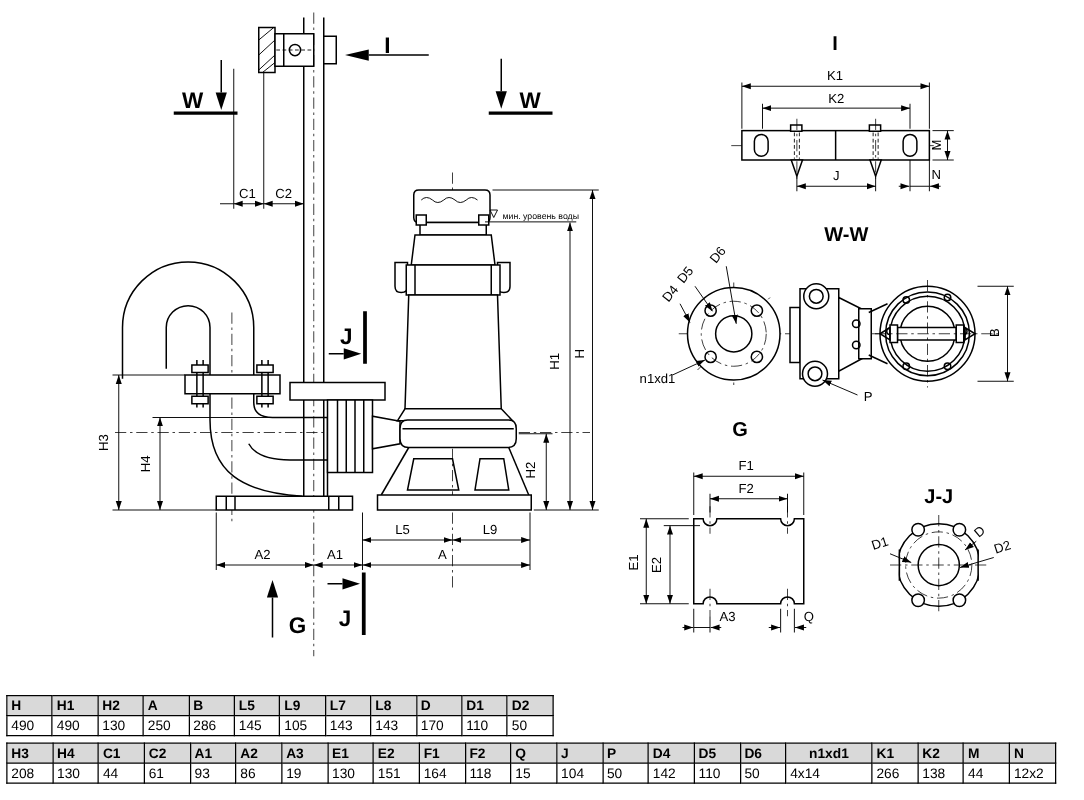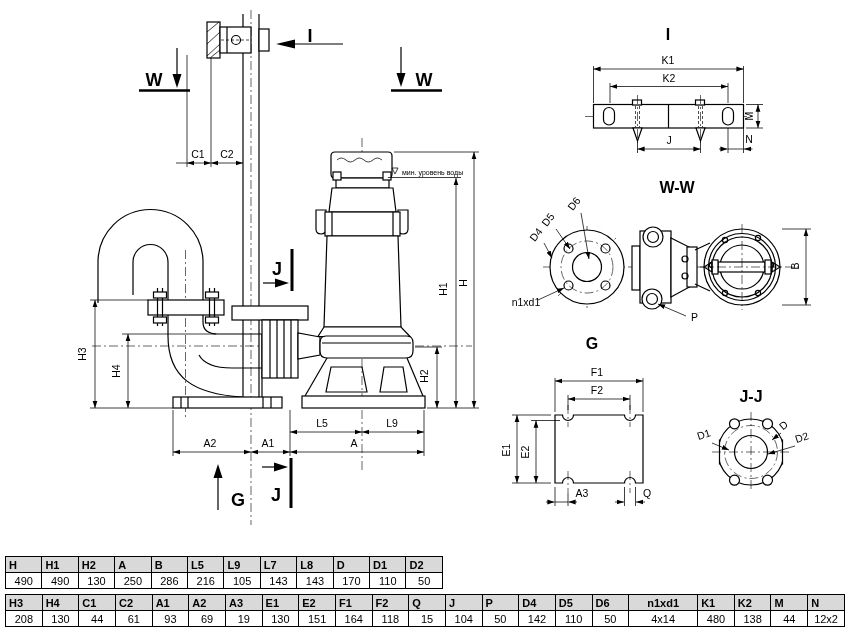--- a/index.html
+++ b/index.html
@@ -14,25 +14,25 @@
   .dsh{stroke:#000;stroke-width:0.7;fill:none;stroke-dasharray:3 2;}
   .blk{fill:#000;stroke:none;}
   .dl{font-size:10.5px;}
   .dlr{font-size:10.5px;}
   .vt{font-size:16px;font-weight:bold;}
   .sl{font-size:18px;font-weight:bold;}
   .ml{font-size:7px;}
   .dimtable{position:absolute;left:5px;border-collapse:collapse;table-layout:fixed;font-family:"Liberation Sans",sans-serif;font-size:11px;background:#fff;}
   .dimtable th,.dimtable td{border:1.6px solid #000;height:15px;padding:0 3px;overflow:hidden;white-space:nowrap;}
   .dimtable th{background:#d9d9d9;text-align:left;font-weight:bold;}
-  .dimtable td{text-align:center;}
+  .dimtable td{text-align:left;}
   #t1{top:556px;width:438px;}
   #t2{top:594px;width:840px;}
   #t2 th:nth-child(18){width:62px;text-align:center;}
-  #t2 td:nth-child(18){text-align:center;}
+  #t2 td:nth-child(18){text-align:left;}
 </style>
 </head>
 <body>
 
 <div id="stage">
 <svg width="867" height="554" viewBox="0 0 867 554">
   <defs>
     <marker id="ar" viewBox="0 0 10 10" refX="9.5" refY="5" markerWidth="10" markerHeight="10" orient="auto-start-reverse">
       <path d="M0,1.8 L9.5,5 L0,8.2 Z" fill="#000"></path>
     </marker>
@@ -436,21 +436,21 @@
           <th>D</th>
           <th>D1</th>
           <th>D2</th>
         </tr>
     <tr>
           <td>490</td>
           <td>490</td>
           <td>130</td>
           <td>250</td>
           <td>286</td>
-          <td>216</td>
+          <td>145</td>
           <td>105</td>
           <td>143</td>
           <td>143</td>
           <td>170</td>
           <td>110</td>
           <td>50</td>
         </tr>
   </tbody>
 </table>
 <table id="t2" class="dimtable">
@@ -478,33 +478,33 @@
           <th>K2</th>
           <th>M</th>
           <th>N</th>
         </tr>
     <tr>
           <td>208</td>
           <td>130</td>
           <td>44</td>
           <td>61</td>
           <td>93</td>
-          <td>69</td>
+          <td>86</td>
           <td>19</td>
           <td>130</td>
           <td>151</td>
           <td>164</td>
           <td>118</td>
           <td>15</td>
           <td>104</td>
           <td>50</td>
           <td>142</td>
           <td>110</td>
           <td>50</td>
           <td>4x14</td>
-          <td>480</td>
+          <td>266</td>
           <td>138</td>
           <td>44</td>
           <td>12x2</td>
         </tr>
   </tbody>
 </table>
 </div>
 
 </body></html>

